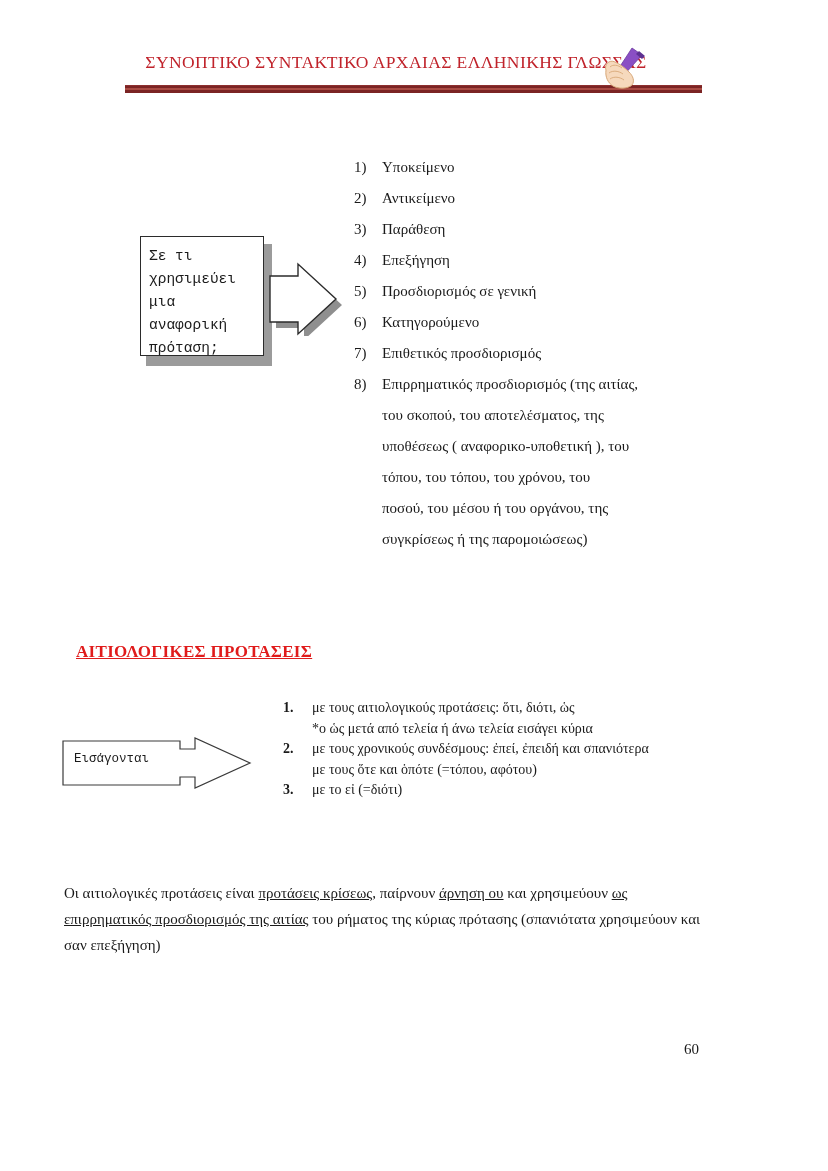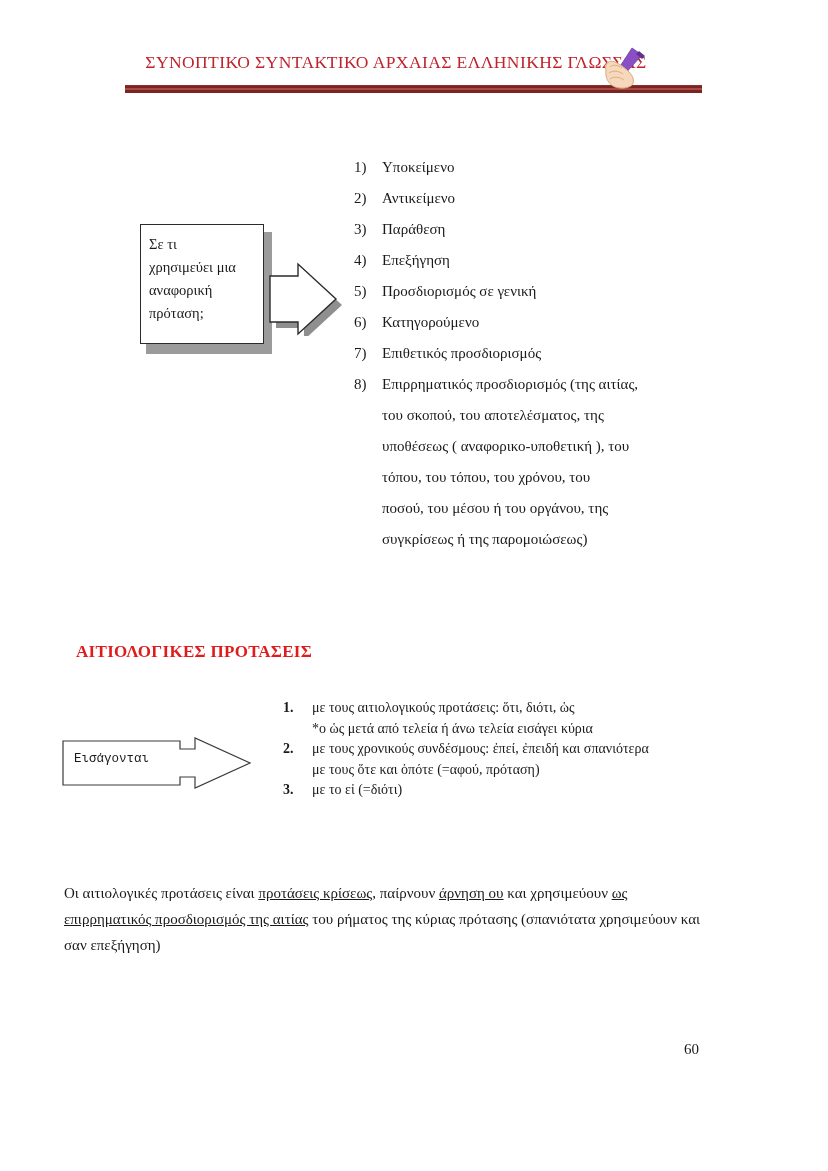--- a/index.html
+++ b/index.html
@@ -68,23 +68,24 @@
     left: 592px;
     top: -6px;
     width: 62px;
     height: 44px;
   }
 
   
   .callout1 {
     position: absolute;
     left: 140px;
-    top: 224px;
+    top: 236px;
     width: 126px;
     height: 122px;
+    font-family: Liberation Mono, monospace;
   }
   .callout1 .shadow-box {
     position: absolute;
     left: 6px;
     top: 8px;
     width: 126px;
     height: 122px;
     background: #9b9b9b;
   }
   .callout1 .main-box {
@@ -143,20 +144,21 @@
   }
 
   
   .section-heading {
     position: absolute;
     left: 76px;
     top: 642px;
     font-size: 17px;
     font-weight: bold;
     color: #e01b1b;
+    text-decoration: underline;
     letter-spacing: 0.3px;
   }
 
   
   .callout2 {
     position: absolute;
     left: 62px;
     top: 735px;
     width: 190px;
     height: 56px;
@@ -311,21 +313,21 @@
       <div>
         <span>*ο </span><b>ὡς</b><span>  μετά από τελεία ή άνω τελεία εισάγει κύρια</span>
       </div>
     </div>
     <div class="li2">
       <span class="num2">2.</span>
       <div>
         <span>με τους χρονικούς συνδέσμους: </span><b>ἐπεί, ἐπειδή</b><span> και σπανιότερα</span>
       </div>
       <div>
-        <span>με τους </span><b>ὅτε</b><span> και </span><b>ὁπότε</b><span> (=αφού, πρόταση)</span>
+        <span>με τους </span><b>ὅτε</b><span> και </span><b>ὁπότε</b><span> (=τόπου, αφότου)</span>
       </div>
     </div>
     <div class="li2">
       <span class="num2">3.</span>
       <div>
         <span>με το </span><b>εἰ</b><span> (=διότι)</span>
       </div>
     </div>
   </div>
 

